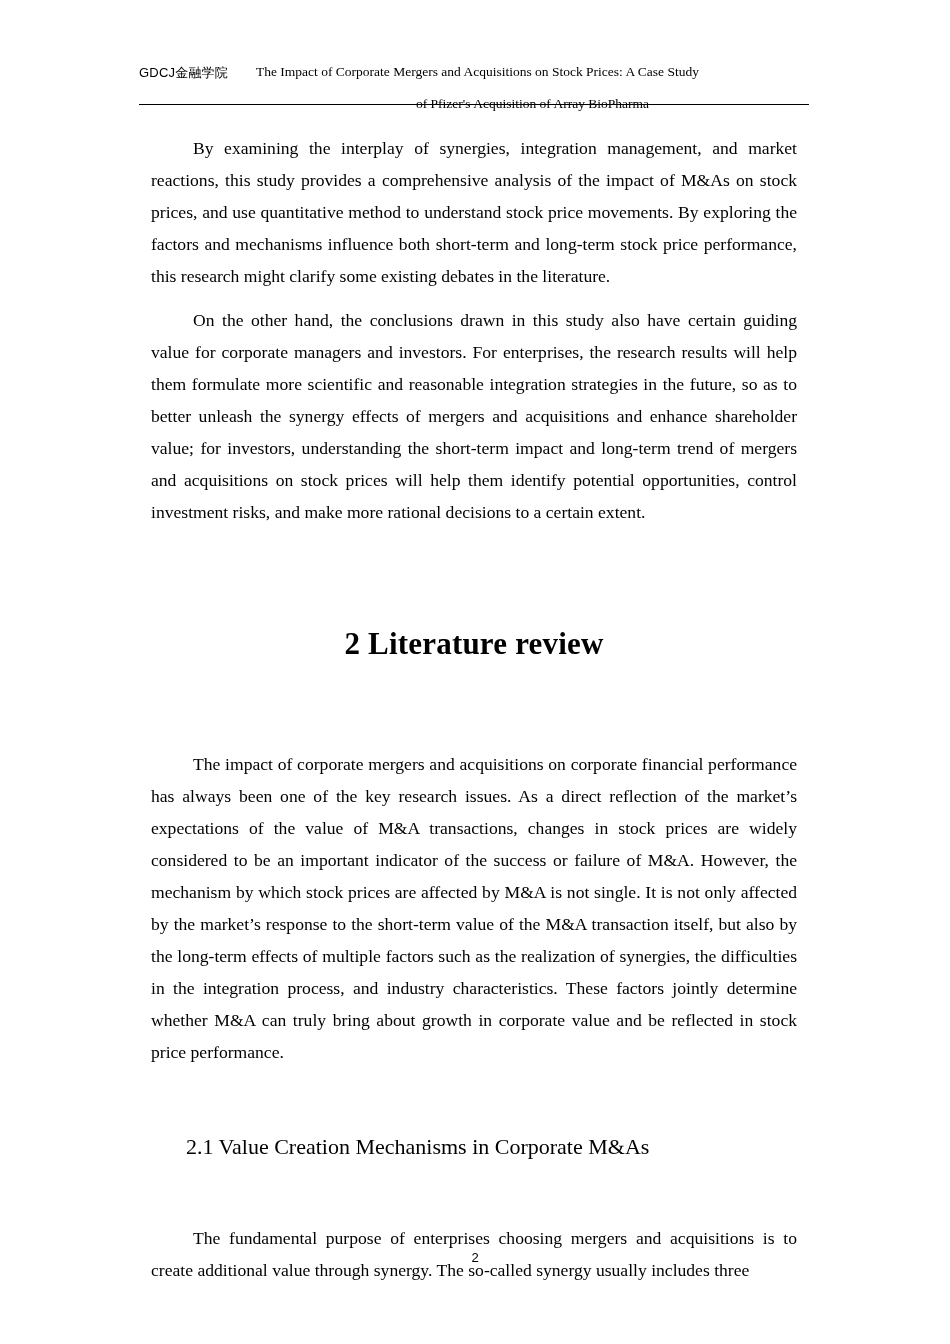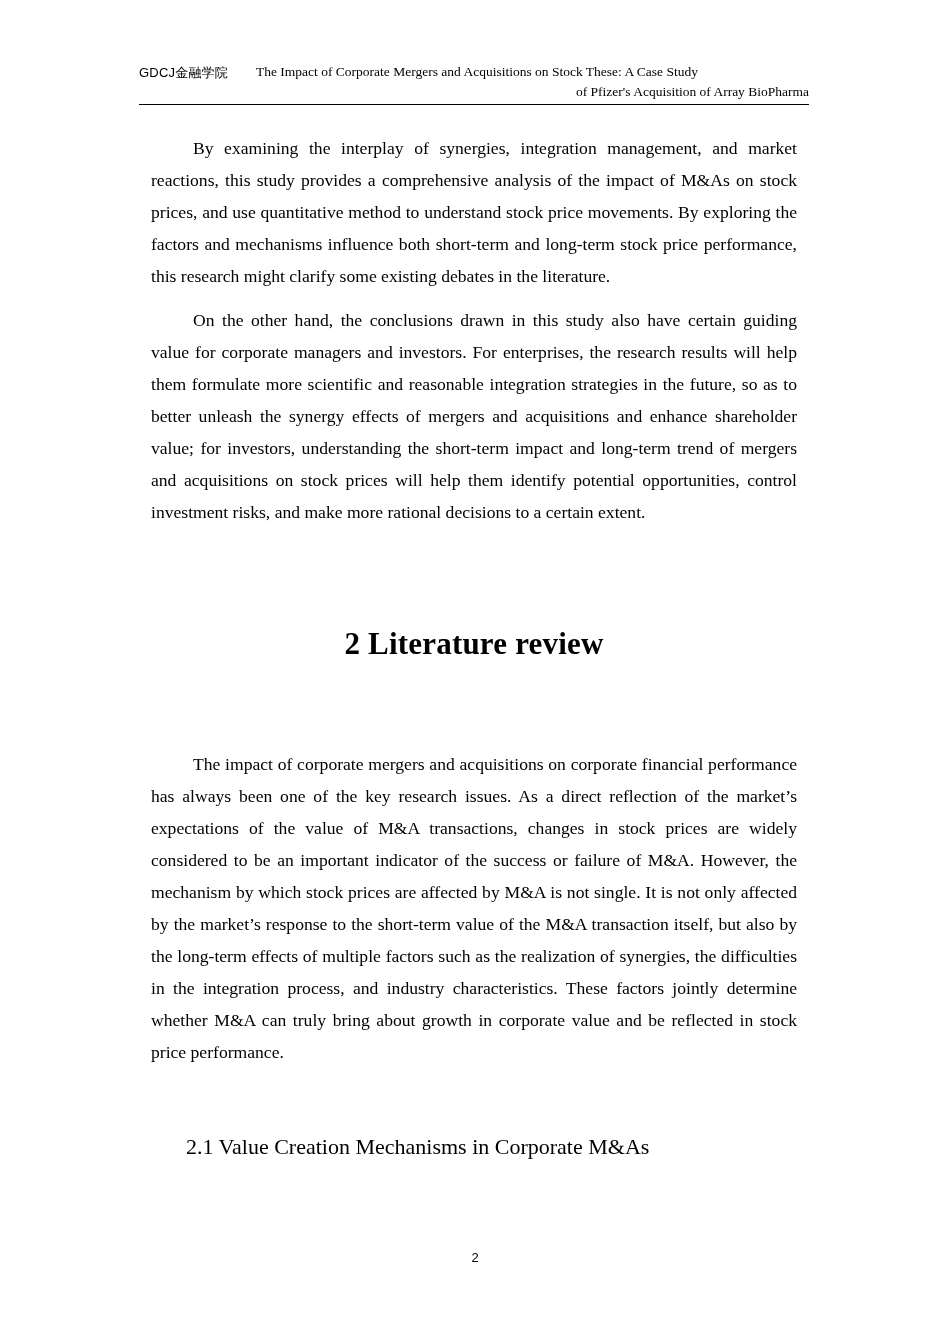--- a/index.html
+++ b/index.html
@@ -51,21 +51,22 @@
     margin-left: 28px;
     font-size: 13.5px;
     line-height: 20px;
   }
   .header-title-line1 {
     display: block;
     text-align: left;
   }
   .header-title-line2 {
     display: block;
-    text-align: right;
+    text-align: center;
+    margin-top: 12px;
   }
   .header-rule {
     position: absolute;
     left: 139px;
     top: 104px;
     width: 670px;
     height: 0;
     border-top: 1.4px solid #000000;
   }
 
@@ -128,21 +129,21 @@
 </style>
 </head>
 <body>
 
 <div class="page">
 
   <div class="header">
     <div class="header-row">
       <div class="header-logo">GDCJ金融学院</div>
       <div class="header-titles">
-        <span class="header-title-line1">The Impact of Corporate Mergers and Acquisitions on Stock These: A Case Study</span>
+        <span class="header-title-line1">The Impact of Corporate Mergers and Acquisitions on Stock Prices: A Case Study</span>
         <span class="header-title-line2">of Pfizer's Acquisition of Array BioPharma</span>
       </div>
     </div>
   </div>
   <div class="header-rule"></div>
 
   <div class="content">
 
     <p class="body-para">By examining the interplay of synergies, integration management, and market reactions, this study provides a comprehensive analysis of the impact of M&amp;As on stock prices, and use quantitative method to understand stock price movements. By exploring the factors and mechanisms influence both short-term and long-term stock price performance, this research might clarify some existing debates in the literature.</p>
 
@@ -155,20 +156,21 @@
     <div class="gap-after-section"></div>
 
     <p class="body-para">The impact of corporate mergers and acquisitions on corporate financial performance has always been one of the key research issues. As a direct reflection of the market’s expectations of the value of M&amp;A transactions, changes in stock prices are widely considered to be an important indicator of the success or failure of M&amp;A. However, the mechanism by which stock prices are affected by M&amp;A is not single. It is not only affected by the market’s response to the short-term value of the M&amp;A transaction itself, but also by the long-term effects of multiple factors such as the realization of synergies, the difficulties in the integration process, and industry characteristics. These factors jointly determine whether M&amp;A can truly bring about growth in corporate value and be reflected in stock price performance.</p>
 
     <div class="gap-before-sub"></div>
 
     <h2 class="subsection-heading">2.1 Value Creation Mechanisms in Corporate M&amp;As</h2>
 
     <div class="gap-after-sub"></div>
 
+    <p class="body-para">The fundamental purpose of enterprises choosing mergers and acquisitions is to create additional value through synergy. The so-called synergy usually includes three</p>
 
   </div>
 
   <div class="footer">
     <span class="page-number">2</span>
   </div>
 
 </div>
 
 </body></html>

